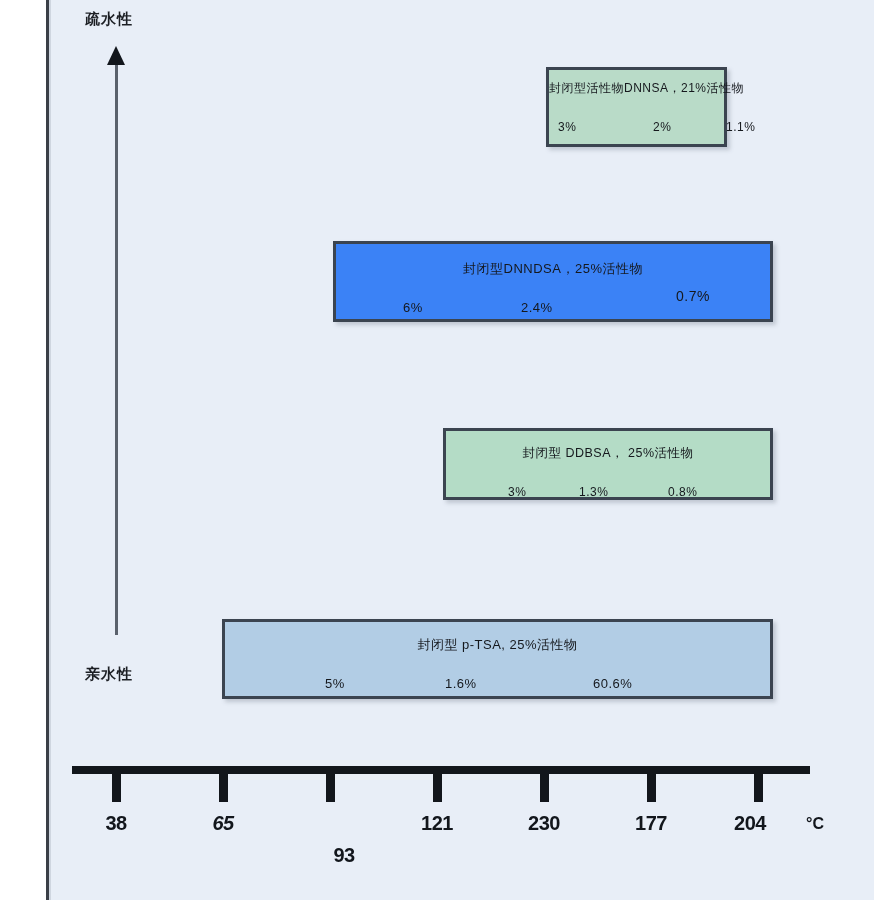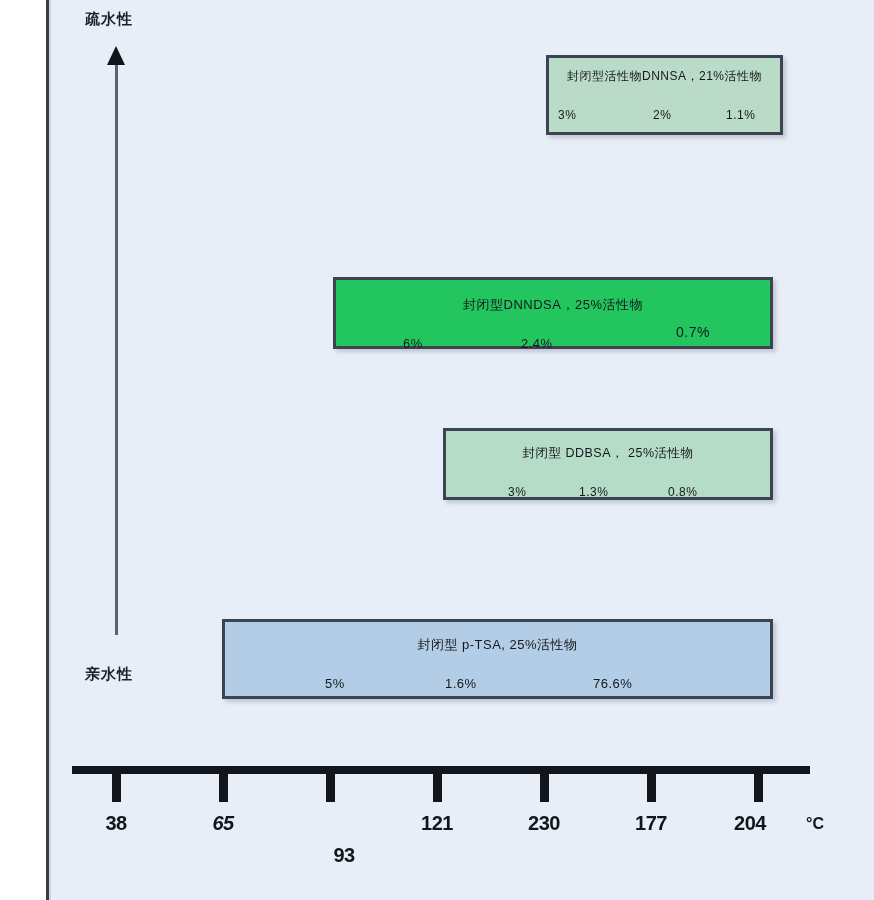--- a/index.html
+++ b/index.html
@@ -148,46 +148,46 @@
   <div class="left-gutter"></div>
   <div class="field"></div>
   <div class="vrule"></div>
   <div class="vrule-sheen"></div>
 
   <div class="vaxis-line"></div>
   <div class="vaxis-head"></div>
   <div class="axis-label top">疏水性</div>
   <div class="axis-label bot">亲水性</div>
 
-  <div class="bar" style="left:546px; top:55px; width:237px; height:80px; background:#b9dbc8;">
+  <div class="bar" style="left:546px; top:67px; width:181px; height:80px; background:#b9dbc8;">
     <div class="bar-title" style="top:10px; font-size:12px;">封闭型活性物DNNSA，21%活性物</div>
     <div class="pct" style="left:9px; top:50px;">3%</div>
     <div class="pct" style="left:104px; top:50px;">2%</div>
     <div class="pct" style="left:177px; top:50px;">1.1%</div>
   </div>
 
-  <div class="bar" style="left:333px; top:241px; width:440px; height:72px; background:#22c55e;margin-top:36px;">
+  <div class="bar" style="left:333px; top:241px; width:440px; height:81px; background:#3b82f6;">
     <div class="bar-title" style="top:16px; font-size:13px;">封闭型DNNDSA，25%活性物</div>
     <div class="pct" style="left:67px; top:56px; font-size:13px;">6%</div>
     <div class="pct" style="left:185px; top:56px; font-size:13px;">2.4%</div>
     <div class="pct" style="left:340px; top:44px; font-size:14px;">0.7%</div>
   </div>
 
   <div class="bar" style="left:443px; top:428px; width:330px; height:72px; background:#b4dcc6;">
     <div class="bar-title" style="top:14px; font-size:12.5px;">封闭型 DDBSA， 25%活性物</div>
     <div class="pct" style="left:62px; top:54px;">3%</div>
     <div class="pct" style="left:133px; top:54px;">1.3%</div>
     <div class="pct" style="left:222px; top:54px;">0.8%</div>
   </div>
 
   <div class="bar" style="left:222px; top:619px; width:551px; height:80px; background:#b2cde5;">
     <div class="bar-title" style="top:14px; font-size:13px;">封闭型 p-TSA, 25%活性物</div>
     <div class="pct" style="left:100px; top:54px; font-size:13px;">5%</div>
     <div class="pct" style="left:220px; top:54px; font-size:13px;">1.6%</div>
-    <div class="pct" style="left:368px; top:54px; font-size:13px;">76.6%</div>
+    <div class="pct" style="left:368px; top:54px; font-size:13px;">60.6%</div>
   </div>
 
   <div class="haxis"></div>
 
   <div class="tick" style="left:112px;"></div>
   <div class="tick" style="left:219px;"></div>
   <div class="tick" style="left:326px;"></div>
   <div class="tick" style="left:433px;"></div>
   <div class="tick" style="left:540px;"></div>
   <div class="tick" style="left:647px;"></div>

